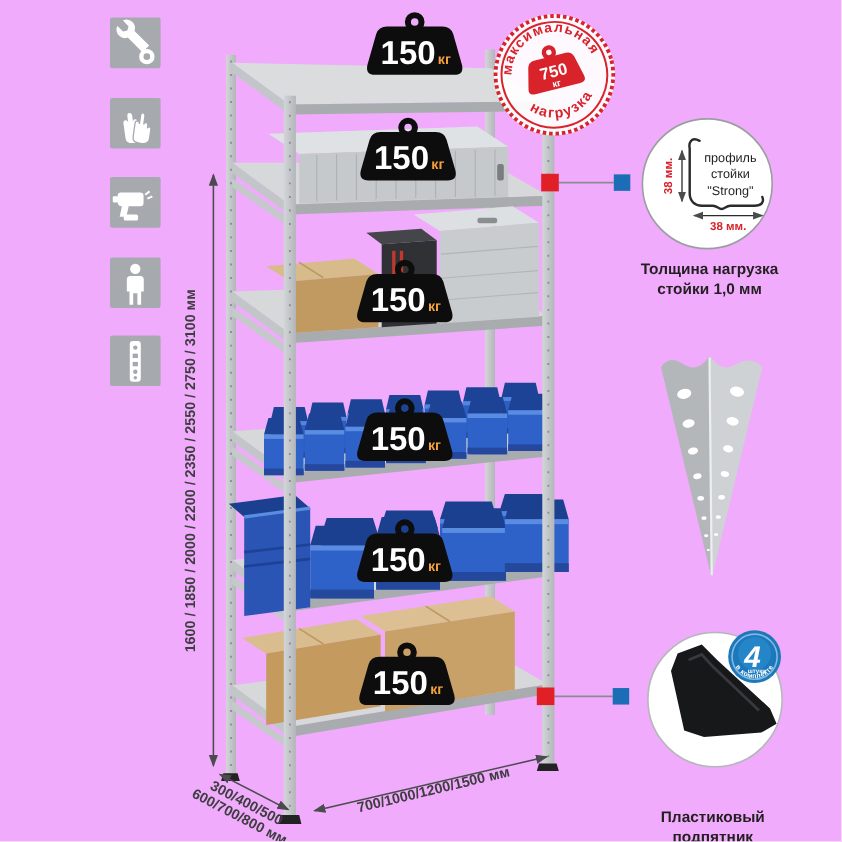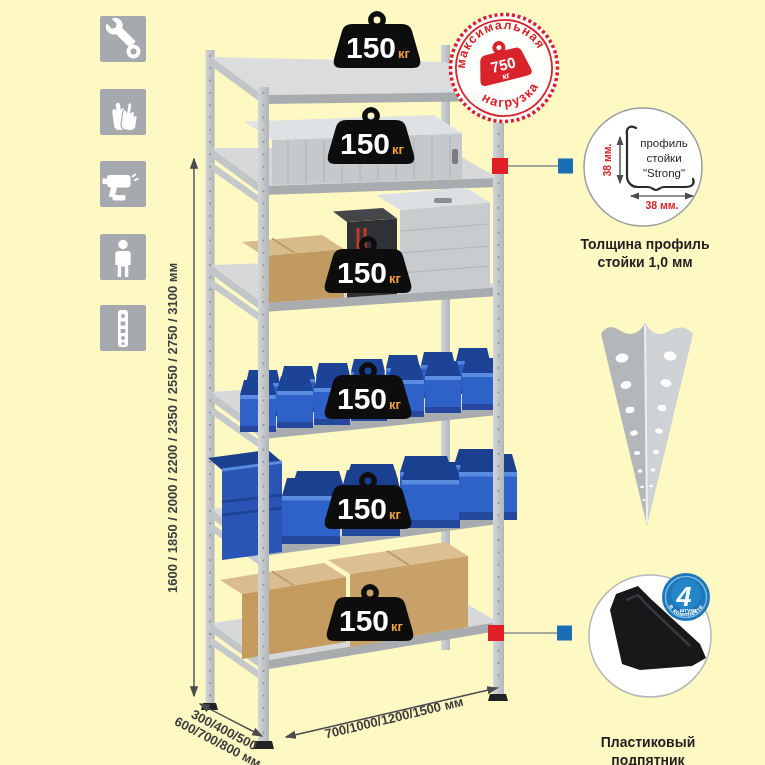--- a/index.html
+++ b/index.html
@@ -1,16 +1,16 @@
 <!DOCTYPE html>
 <html><head>
 <meta charset="utf-8">
 <style>
   html,body{margin:0;padding:0;background:#fff;}
-  .stage{position:relative;width:765px;height:765px;background:#fef9c3;overflow:hidden;
+  .stage{position:relative;width:765px;height:765px;background:#f0abfc;overflow:hidden;
          font-family:"Liberation Sans",sans-serif;}
   .icon-tile{position:absolute;left:100px;width:46px;height:46px;background:#a6a9ae;
              border-radius:2px;display:flex;align-items:center;justify-content:center;}
   .cap{position:absolute;text-align:center;color:#231f20;font-weight:600;font-size:14px;
        line-height:1.28;width:180px;}
   svg text{font-family:"Liberation Sans",sans-serif;}
   .dim{fill:#3d3d3f;font-weight:700;font-size:13px;}
   .stampTxt{fill:#d8232a;font-weight:700;}
 </style>
 </head>
@@ -354,20 +354,20 @@
         <circle cx="686" cy="597" r="20.5" fill="none" stroke="#7db9e0" stroke-width="1.5"></circle>
         <circle cx="686" cy="594" r="15" fill="#2585c9"></circle>
         <text x="684" y="606" text-anchor="middle" font-size="27" font-weight="700" font-style="italic" fill="#fff">4</text>
         <text x="688" y="612" text-anchor="middle" font-size="5.5" font-weight="700" fill="#fff">штуки</text>
         <text font-size="6.2" font-weight="700" fill="#fff" letter-spacing="0.4"><textPath href="#kitArc" startOffset="50%" text-anchor="middle">в комплекте</textPath></text>
       </g>
     </g>
   </svg>
 
   <div class="cap" style="left:555px;top:236px">
-    <div>Толщина профиль</div>
+    <div>Толщина нагрузка</div>
     <div>стойки 1,0 мм</div>
   </div>
   <div class="cap" style="left:558px;top:734px">
     <div>Пластиковый</div>
     <div>подпятник</div>
   </div>
 </div>
 
 </body></html>

